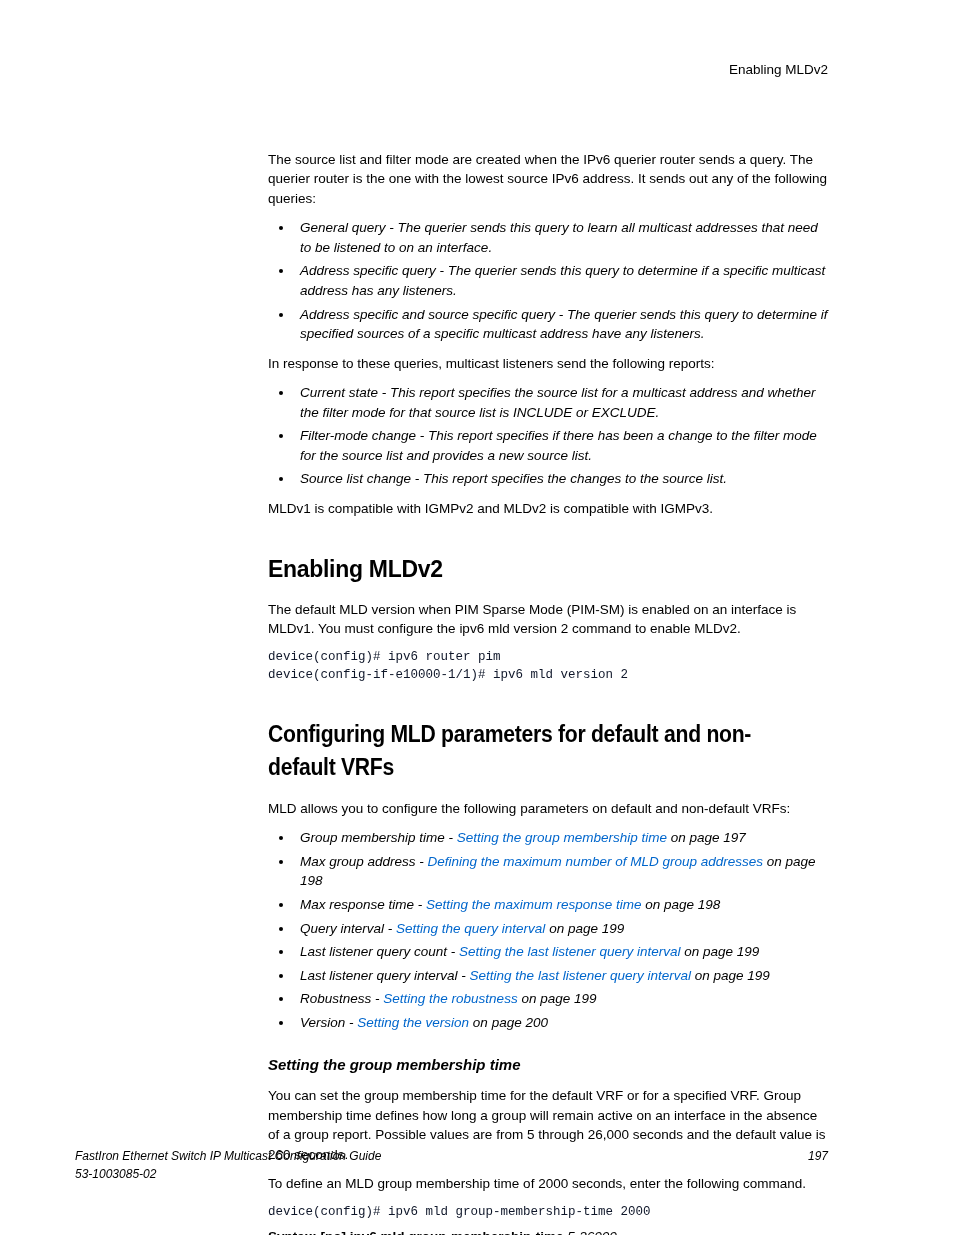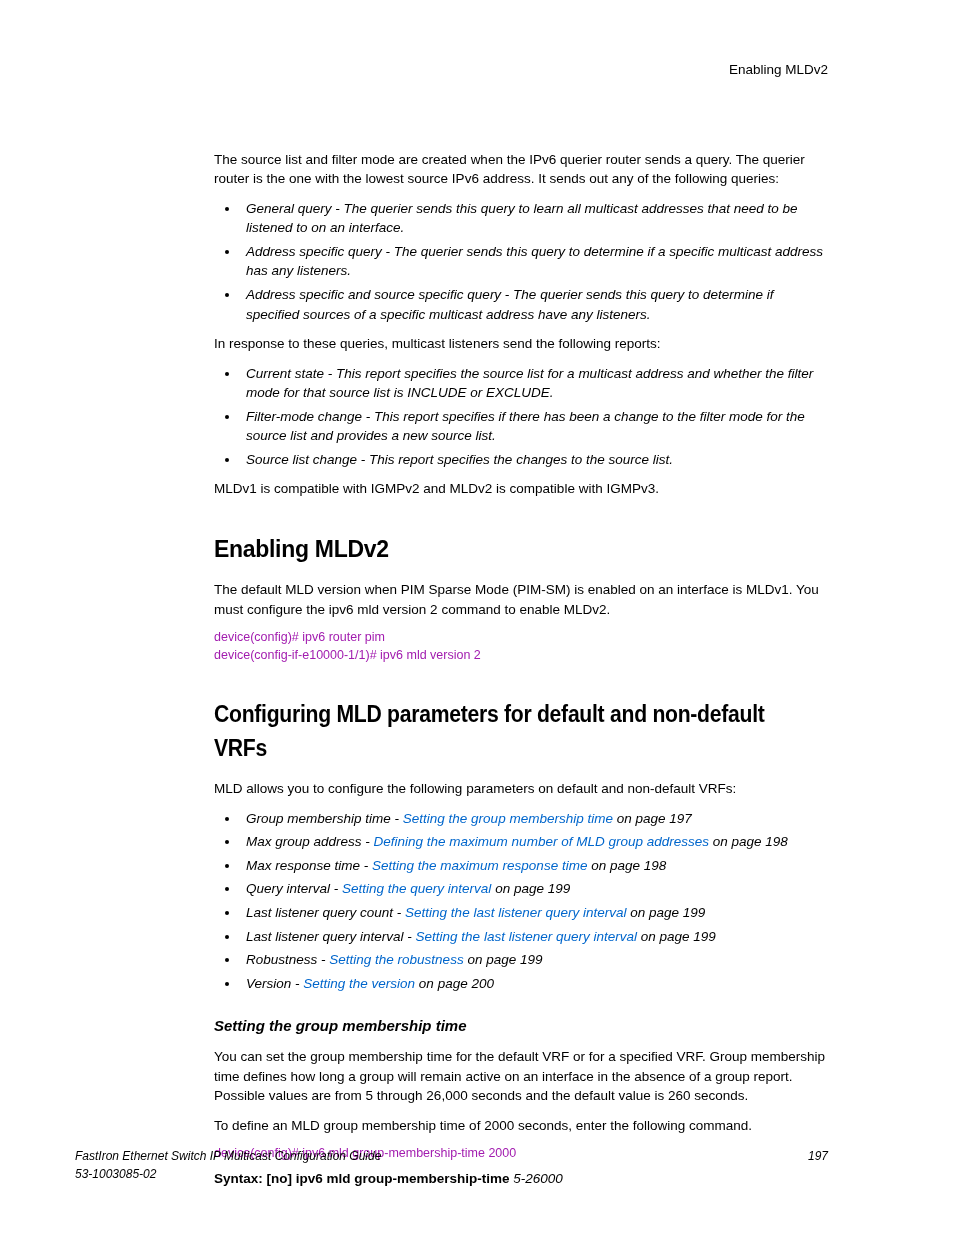--- a/index.html
+++ b/index.html
@@ -9,21 +9,21 @@
     background: #fff;
     margin: 0;
     padding: 0;
     line-height: 1.45;
   }
   .page {
     width: 903px;
     height: 1235px;
     position: relative;
     box-sizing: border-box;
-    padding: 60px 75px 50px 64px;
+    padding: 60px 75px 50px 118px;
   }
   .header-right {
     text-align: right;
     font-size: 13.5px;
     margin-bottom: 70px;
   }
   .content {
     margin-left: 150px;
   }
   p { margin: 0 0 10px 0; }
@@ -48,23 +48,23 @@
     transform-origin: left center;
   }
   h2.sub {
     font-style: italic;
     font-weight: 700;
     font-size: 15px;
     margin: 22px 0 10px 0;
   }
   .bold { font-weight: 400; }
   .mono {
-    font-family: Liberation Sans, sans-serif;
+    font-family: Liberation Mono, monospace;
     font-size: 12.5px;
-    color: #a21caf;
+    color: #0f172a;
     white-space: pre;
     line-height: 1.4;
     margin: 10px 0 6px 0;
   }
   a.xref { color: #0066cc; text-decoration: none; }
   .syntax { font-weight: 700; margin: 4px 0 10px 0; }
   .syntax .arg { font-style: italic; font-weight: normal; }
   .footer {
     position: absolute;
     bottom: 52px;

